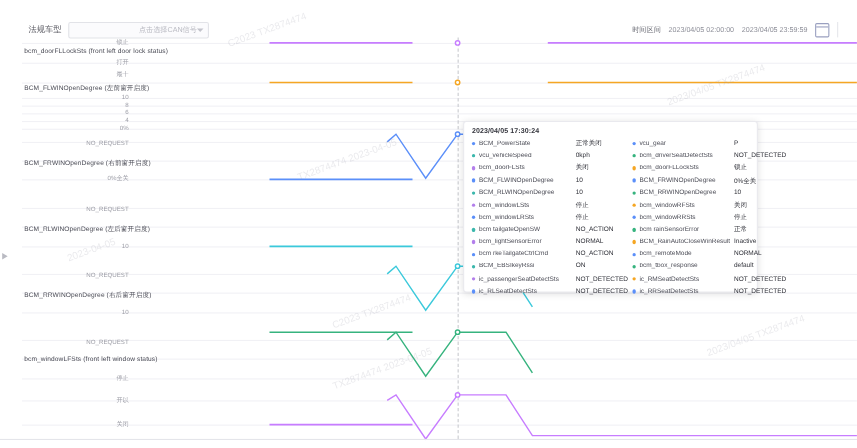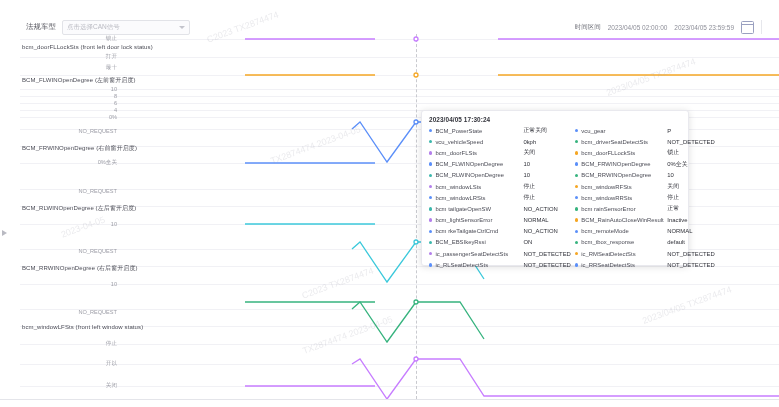--- a/index.html
+++ b/index.html
@@ -6,21 +6,21 @@
   body{
     width:779px;height:407px;overflow:hidden;
     background:#ffffff;
     font-family:"Liberation Sans","DejaVu Sans",sans-serif;
     color:#3a3a3a;
     position:relative;
   }
   
   .toolbar{
     position:absolute;left:0;top:14px;width:774px;height:26px;
-    display:flex;align-items:center;
+    display:flex;align-items:center;text-align:right;
   }
   .tb-left{display:flex;align-items:center;margin-left:26px;}
   .tb-label{font-size:7.5px;color:#5b5b63;margin-right:6px;white-space:nowrap;}
   .select{
     width:128px;height:15px;border:1px solid #e2e3e8;border-radius:2px;
     background:#fbfbfd;display:flex;align-items:center;
     padding:0 4px;box-sizing:border-box;
   }
   .select span{font-size:6.5px;color:#b9bac2;flex:1;overflow:hidden;white-space:nowrap;}
   .caret{width:0;height:0;border-left:3px solid transparent;border-right:3px solid transparent;border-top:3.5px solid #c3c4cc;}

